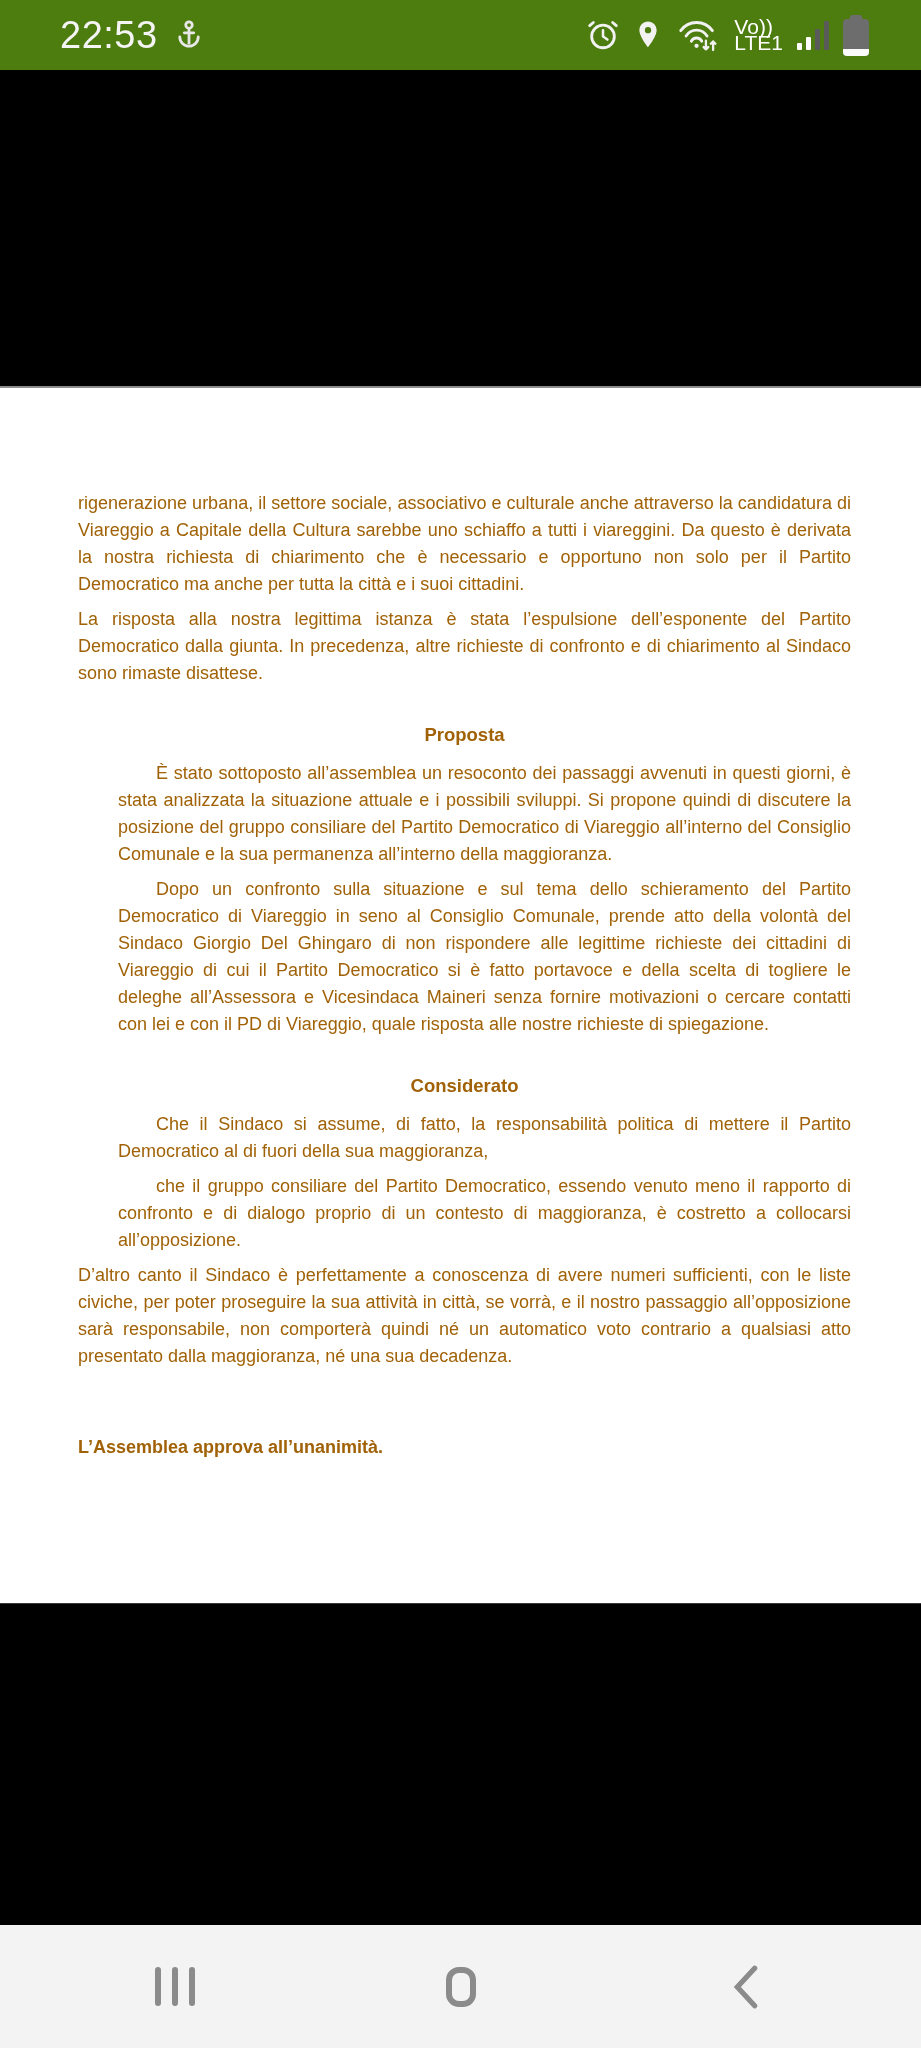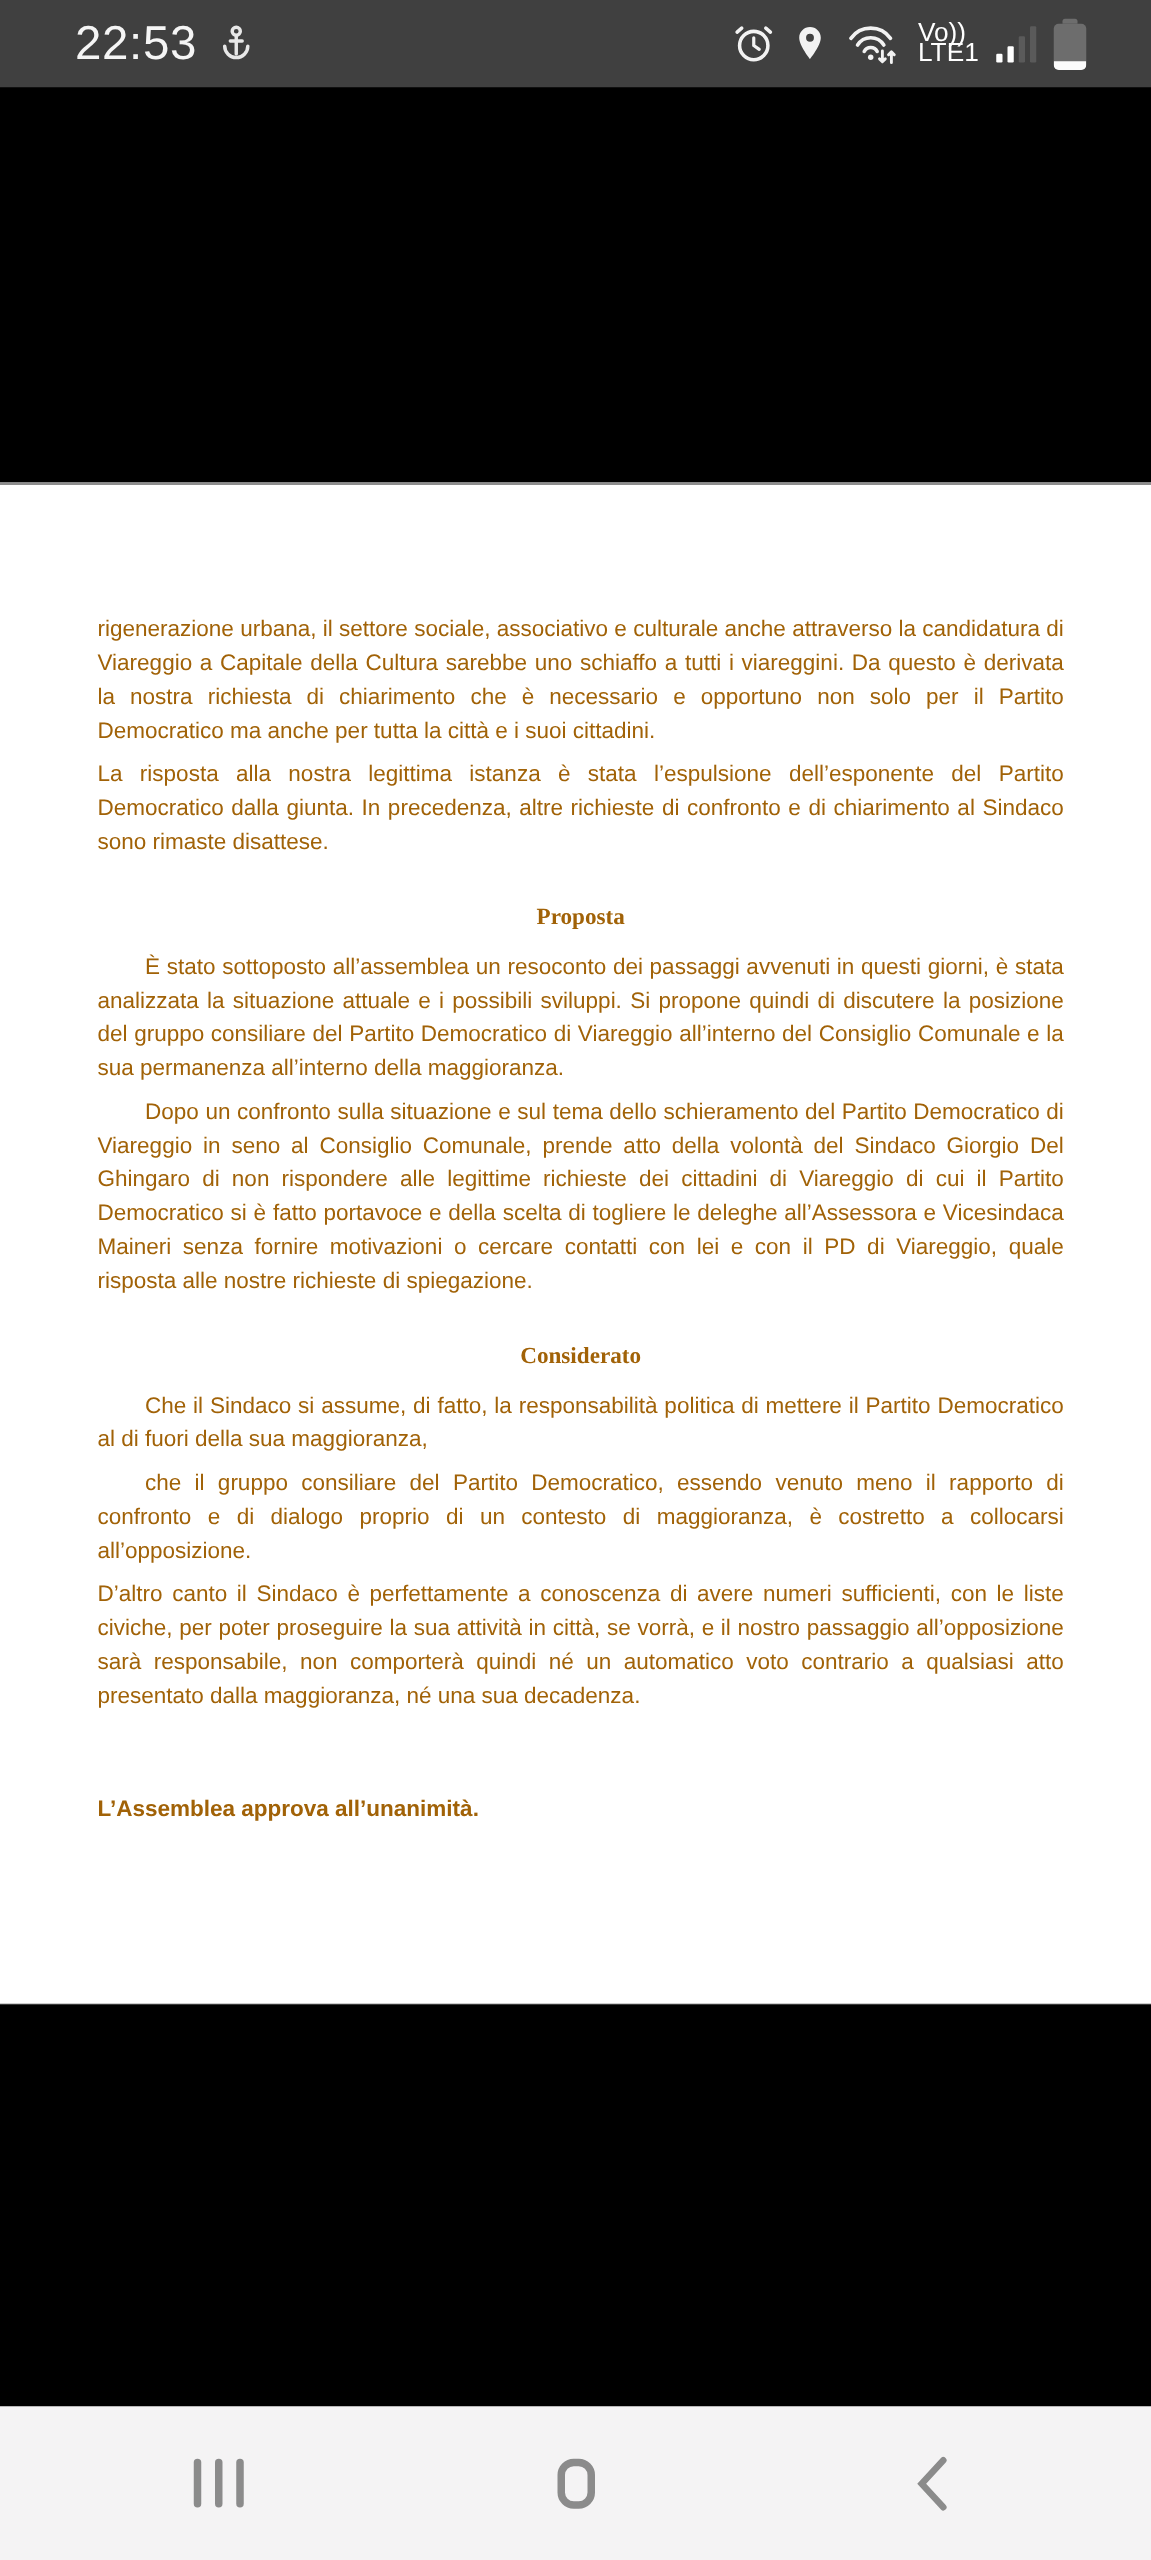--- a/index.html
+++ b/index.html
@@ -14,21 +14,21 @@
     overflow: hidden;
     margin: 0 auto;
     display: flex;
     flex-direction: column;
   }
 
   
   .status-bar {
     height: 70px;
     flex: 0 0 70px;
-    background: #404040;
+    background: #4d7c0f;
     display: flex;
     align-items: center;
     justify-content: space-between;
     padding: 0 52px 0 60px;
     color: #fff;
   }
   .status-left { display: flex; align-items: center; gap: 16px; }
   .status-time {
     font-size: 38px;
     font-weight: 400;
@@ -68,27 +68,26 @@
     background: #ffffff;
     border-top: 2px solid #8d8d8d;
     border-bottom: 1px solid #3a3a3a;
     padding: 102px 70px 0 78px;
     color: #a16207;
     font-size: 18px;
     line-height: 27px;
     overflow: hidden;
   }
   .document p { text-align: justify; margin: 0 0 8px 0; }
-  .document p.indent { text-indent: 38px; }
+  .document p.indent { text-indent: 38px; margin-left: 40px; }
   .document .heading {
     text-align: center;
     font-weight: bold;
     font-size: 18.5px;
     margin: 34px 0 12px 0;
-    font-family: Liberation Serif, serif;
   }
   .document p.approval {
     font-weight: bold;
     text-align: left;
     margin: 64px 0 16px 0;
   }
 
   
   .nav-bar {
     flex: 0 0 123px;

